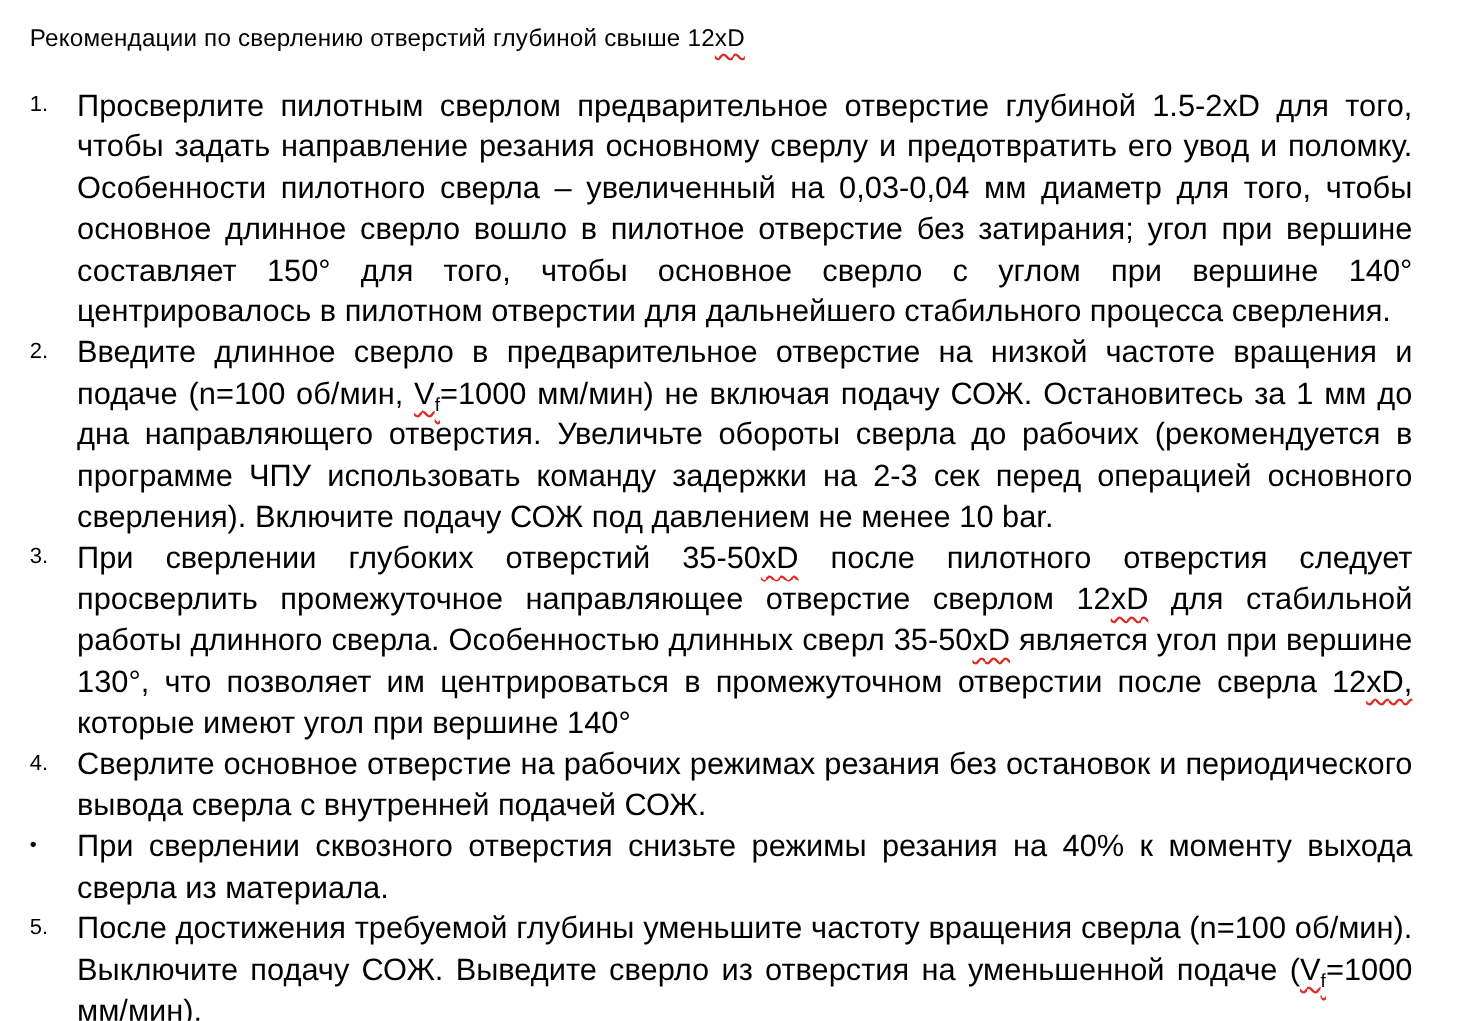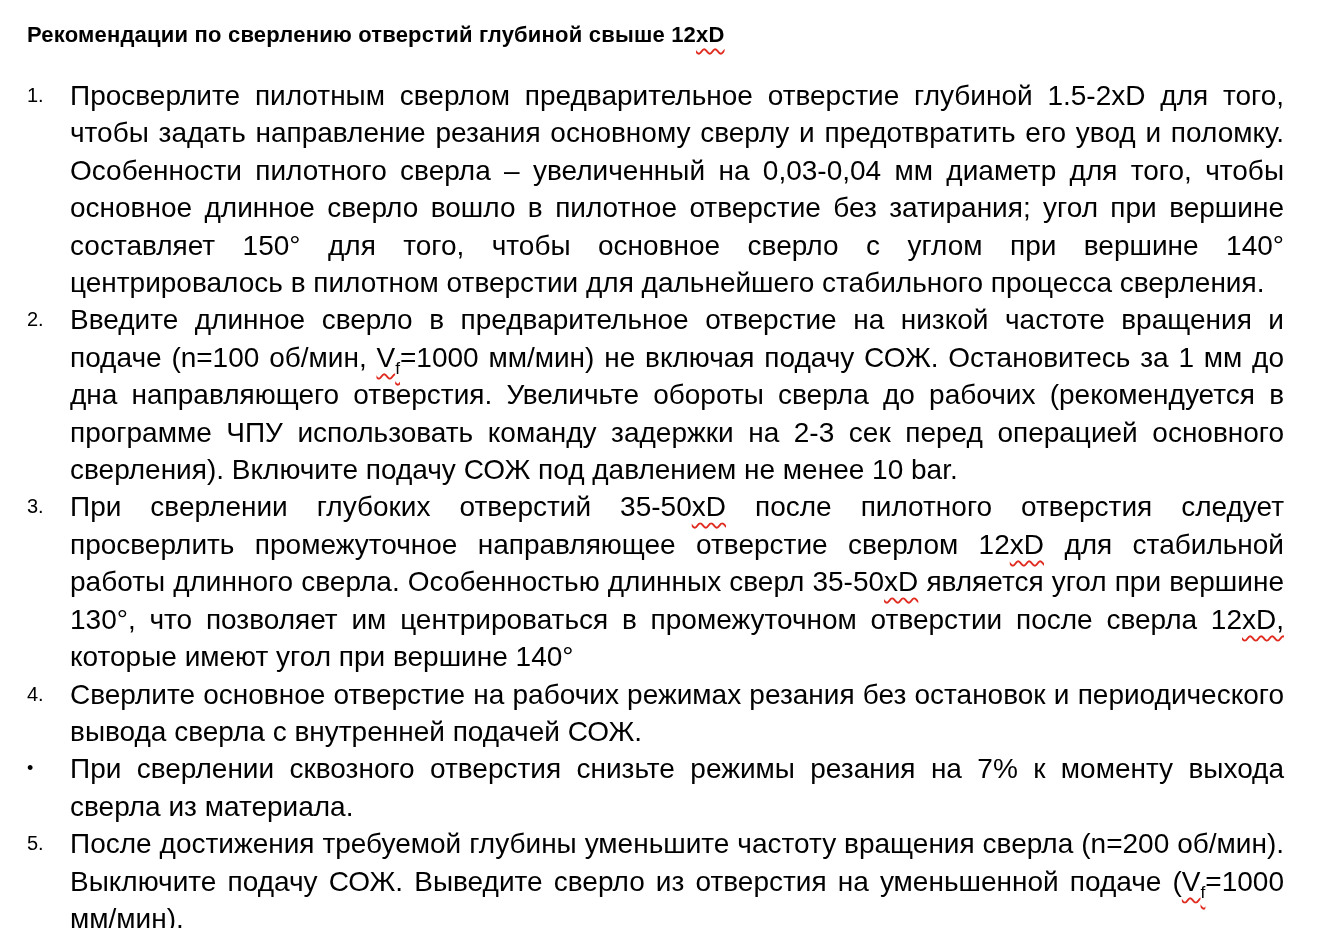--- a/index.html
+++ b/index.html
@@ -12,21 +12,21 @@
     height: 928px;
     background: #ffffff;
     color: #000000;
     font-family: "Liberation Sans", sans-serif;
   }
   .doc {
     padding: 12px 50px 0 27px;
   }
   .title {
     font-size: 22px;
-    font-weight: 700;
+    font-weight: 400;
     line-height: 30px;
     margin: 8px 0 27px 0;
     letter-spacing: 0.2px;
   }
   .list {
     display: block;
   }
   .item {
     display: flex;
     align-items: flex-start;
@@ -77,20 +77,20 @@
       <div class="item">
         <div class="marker">3.</div>
         <div class="item-text"><span>При сверлении глубоких отверстий 35-50</span><span class="seg-wavy">xD</span><span> после пилотного отверстия следует просверлить промежуточное направляющее отверстие сверлом 12</span><span class="seg-wavy">xD</span><span> для стабильной работы длинного сверла. Особенностью длинных сверл 35-50</span><span class="seg-wavy">xD</span><span> является угол при вершине 130°, что позволяет им центрироваться в промежуточном отверстии после сверла 12</span><span class="seg-wavy">xD,</span><span> которые имеют угол при вершине 140°</span></div>
       </div>
       <div class="item">
         <div class="marker">4.</div>
         <div class="item-text"><span>Сверлите основное отверстие на рабочих режимах резания без остановок и периодического вывода сверла с внутренней подачей СОЖ.</span></div>
       </div>
       <div class="item">
         <div class="marker bullet">•</div>
-        <div class="item-text"><span>При сверлении сквозного отверстия снизьте режимы резания на 7% к моменту выхода сверла из материала.</span></div>
+        <div class="item-text"><span>При сверлении сквозного отверстия снизьте режимы резания на 40% к моменту выхода сверла из материала.</span></div>
       </div>
       <div class="item">
         <div class="marker">5.</div>
-        <div class="item-text"><span>После достижения требуемой глубины уменьшите частоту вращения сверла (n=200 об/мин). Выключите подачу СОЖ. Выведите сверло из отверстия на уменьшенной подаче (</span><span class="seg-wavy">V</span><span class="seg-wavy seg-sub">f</span><span>=1000 мм/мин).</span></div>
+        <div class="item-text"><span>После достижения требуемой глубины уменьшите частоту вращения сверла (n=100 об/мин). Выключите подачу СОЖ. Выведите сверло из отверстия на уменьшенной подаче (</span><span class="seg-wavy">V</span><span class="seg-wavy seg-sub">f</span><span>=1000 мм/мин).</span></div>
       </div>
     </div>
 </div>
 
 </body></html>

